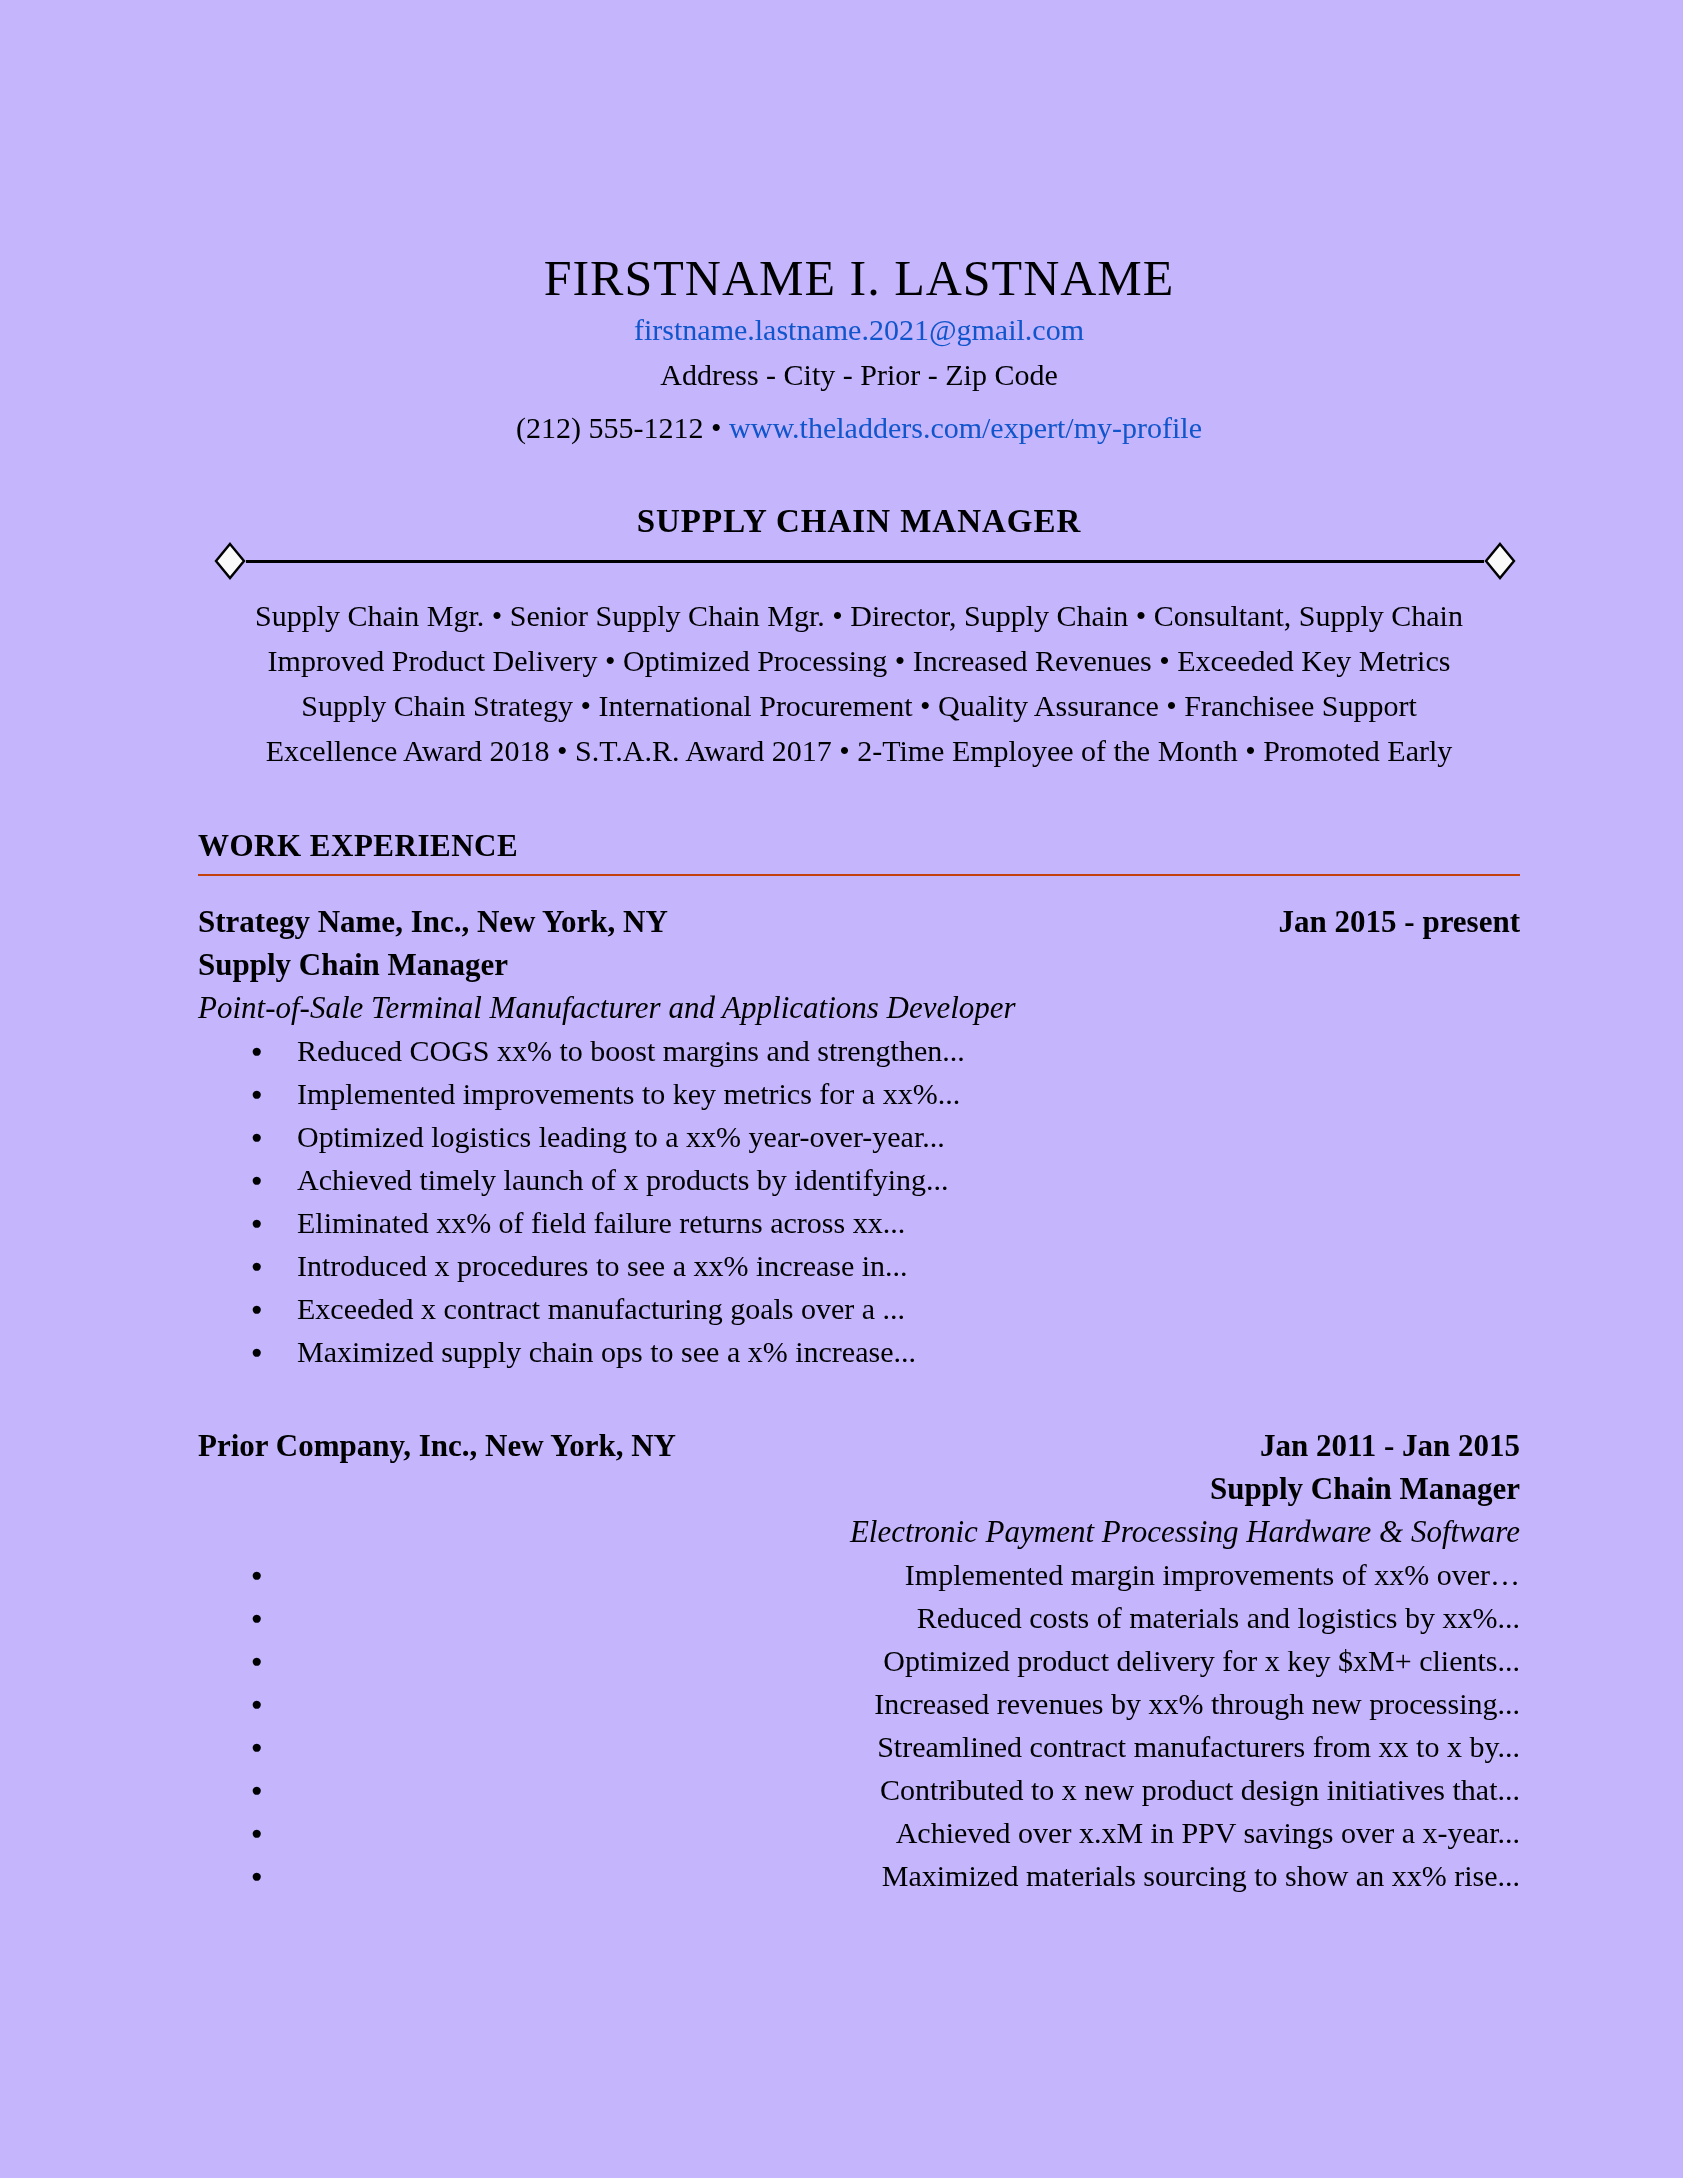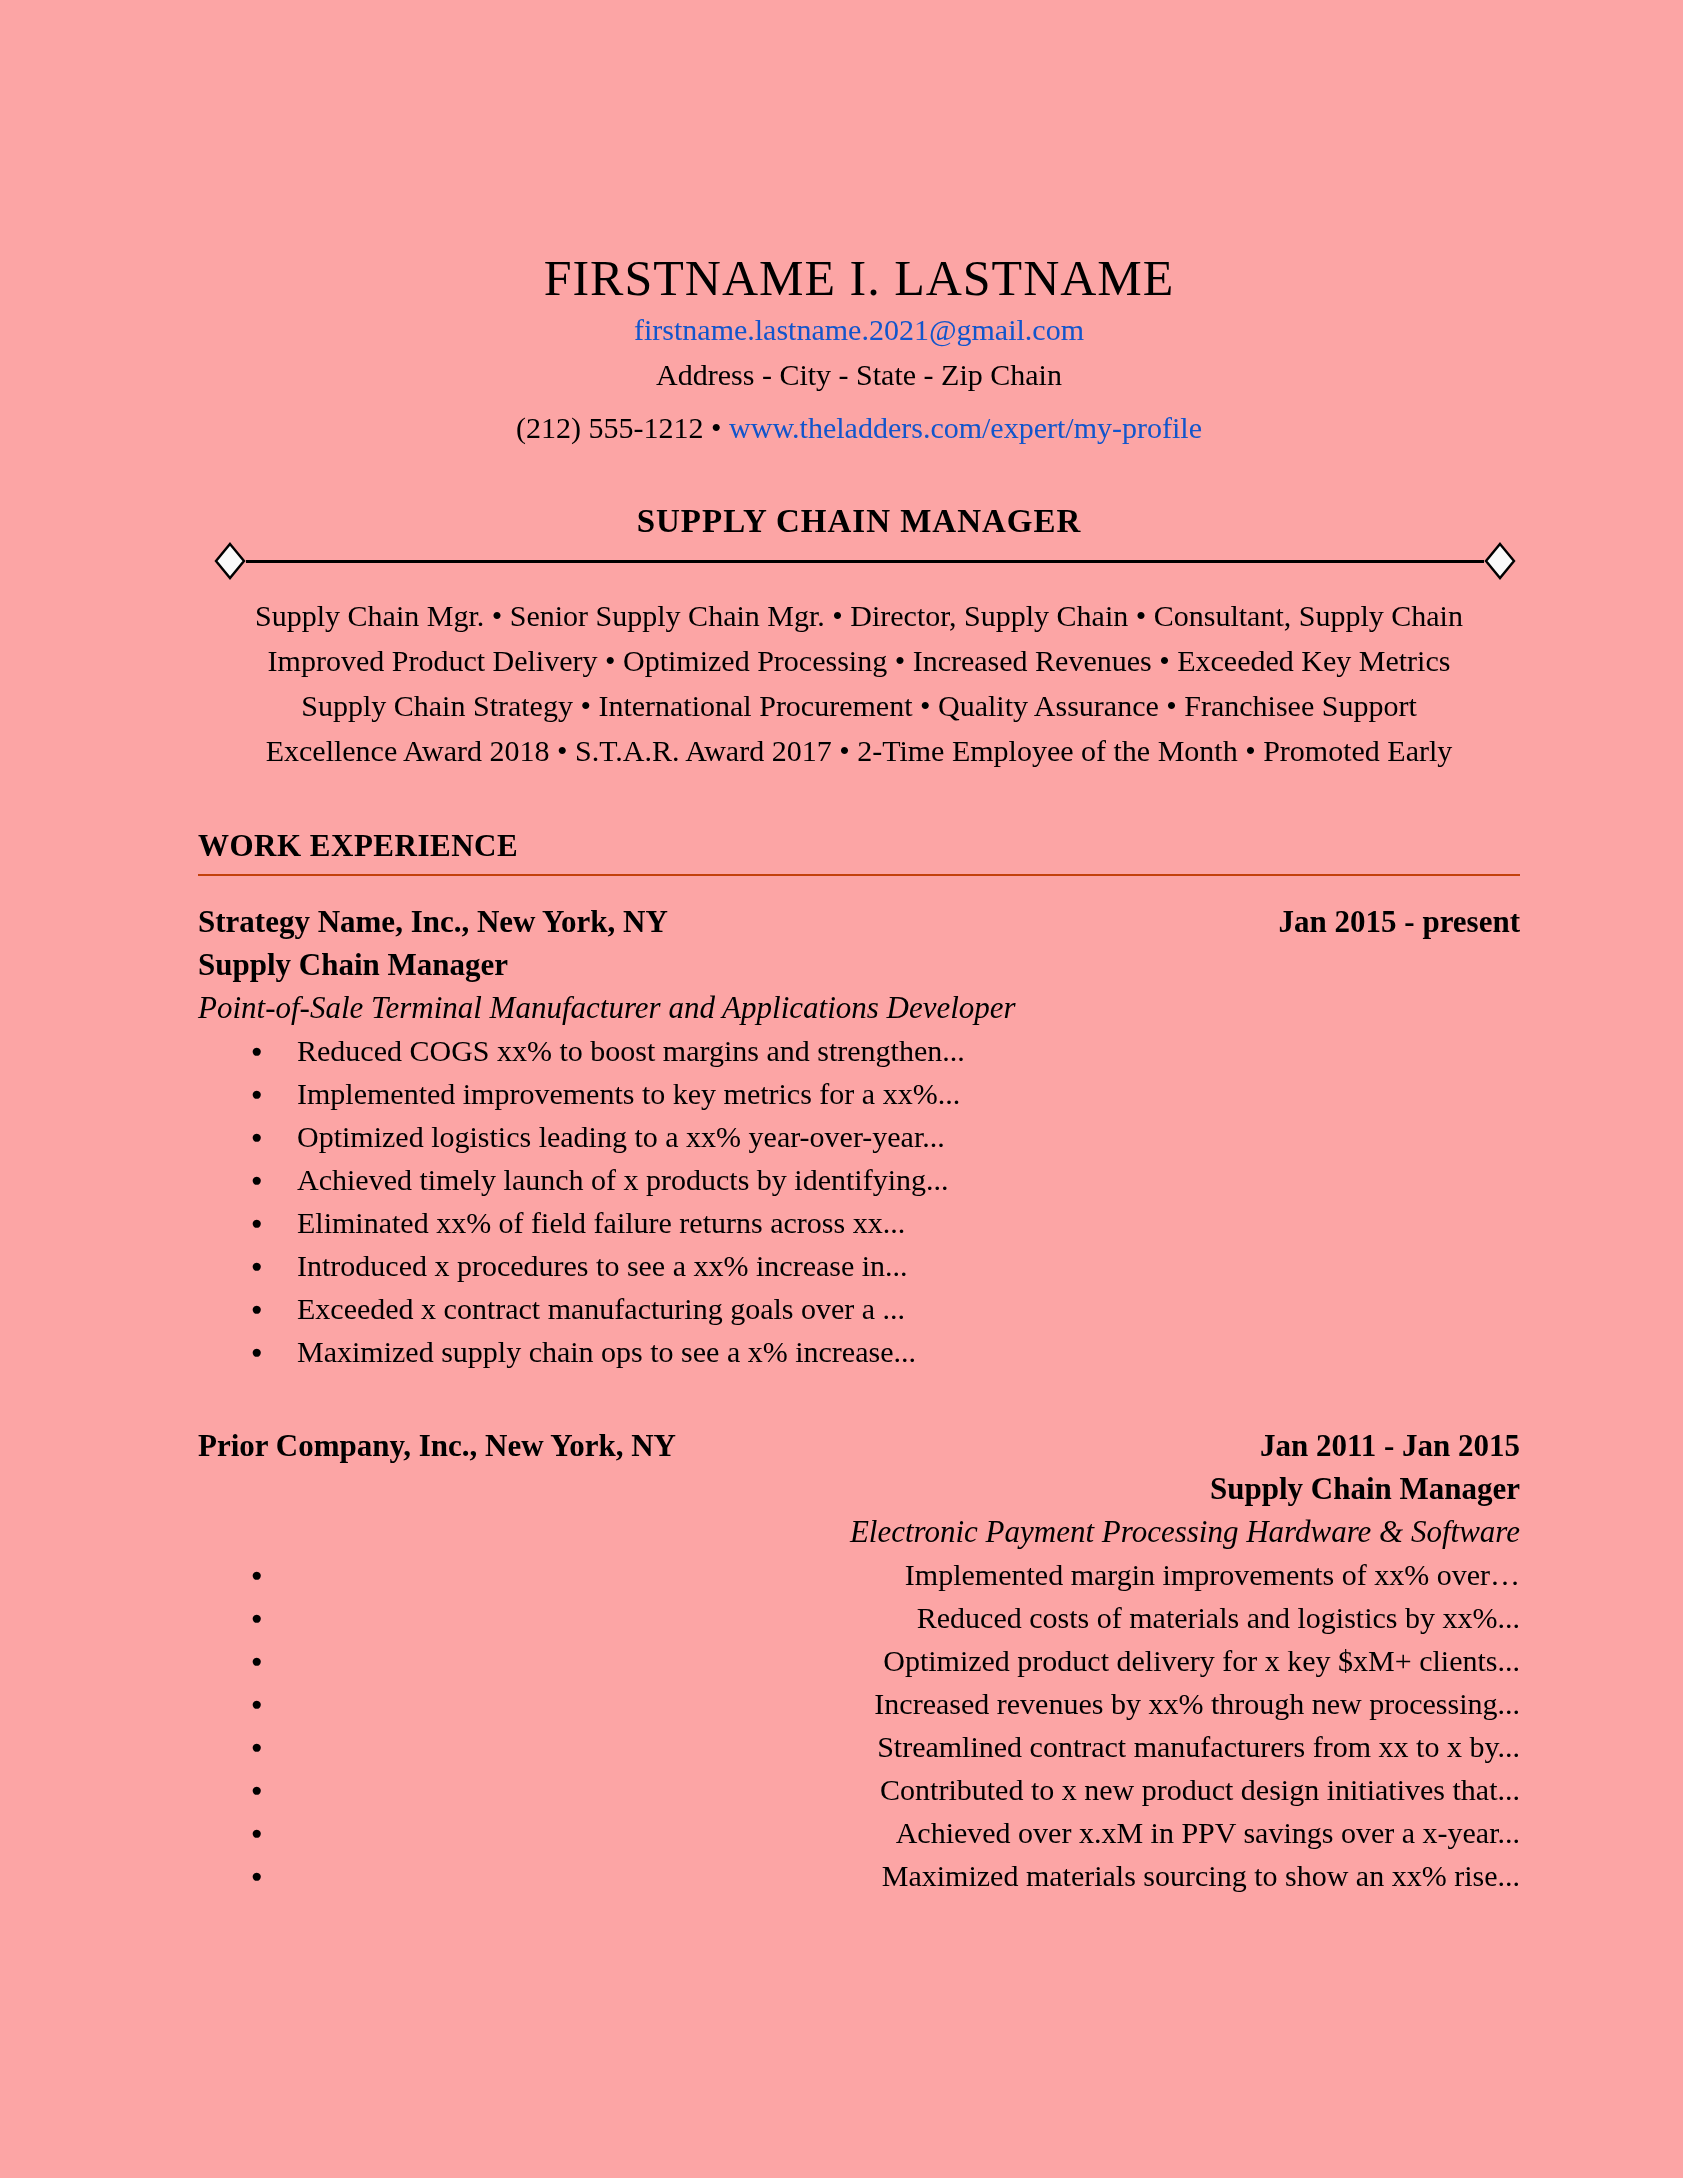--- a/index.html
+++ b/index.html
@@ -5,21 +5,21 @@
   html, body { margin: 0; padding: 0; }
   body {
     background: #fafafa;
     font-family: "Liberation Serif", serif;
     color: #000000;
   }
   .page {
     position: relative;
     width: 1683px;
     height: 2178px;
-    background: #fca5a5;
+    background: #c4b5fd;
     overflow: hidden;
   }
   .content {
     position: absolute;
     left: 198px;
     top: 0;
     width: 1322px;
   }
 
   
@@ -129,21 +129,21 @@
 <body>
 
 <div class="page">
   <div class="content">
 
     <div class="resume-header">
       <h1 class="candidate-name">FIRSTNAME I. LASTNAME</h1>
       <div class="contact-line">
         <a class="doc-link">firstname.lastname.2021@gmail.com</a>
       </div>
-      <div class="contact-line">Address - City - State - Zip Chain</div>
+      <div class="contact-line">Address - City - Prior - Zip Code</div>
       <div class="contact-line phone-line">
         <span>(212) 555-1212</span>
         <span class="sep-dot">•</span>
         <a class="doc-link">www.theladders.com/expert/my-profile</a>
       </div>
     </div>
 
     <div class="resume-title">SUPPLY CHAIN MANAGER</div>
 
     <div class="title-divider">

